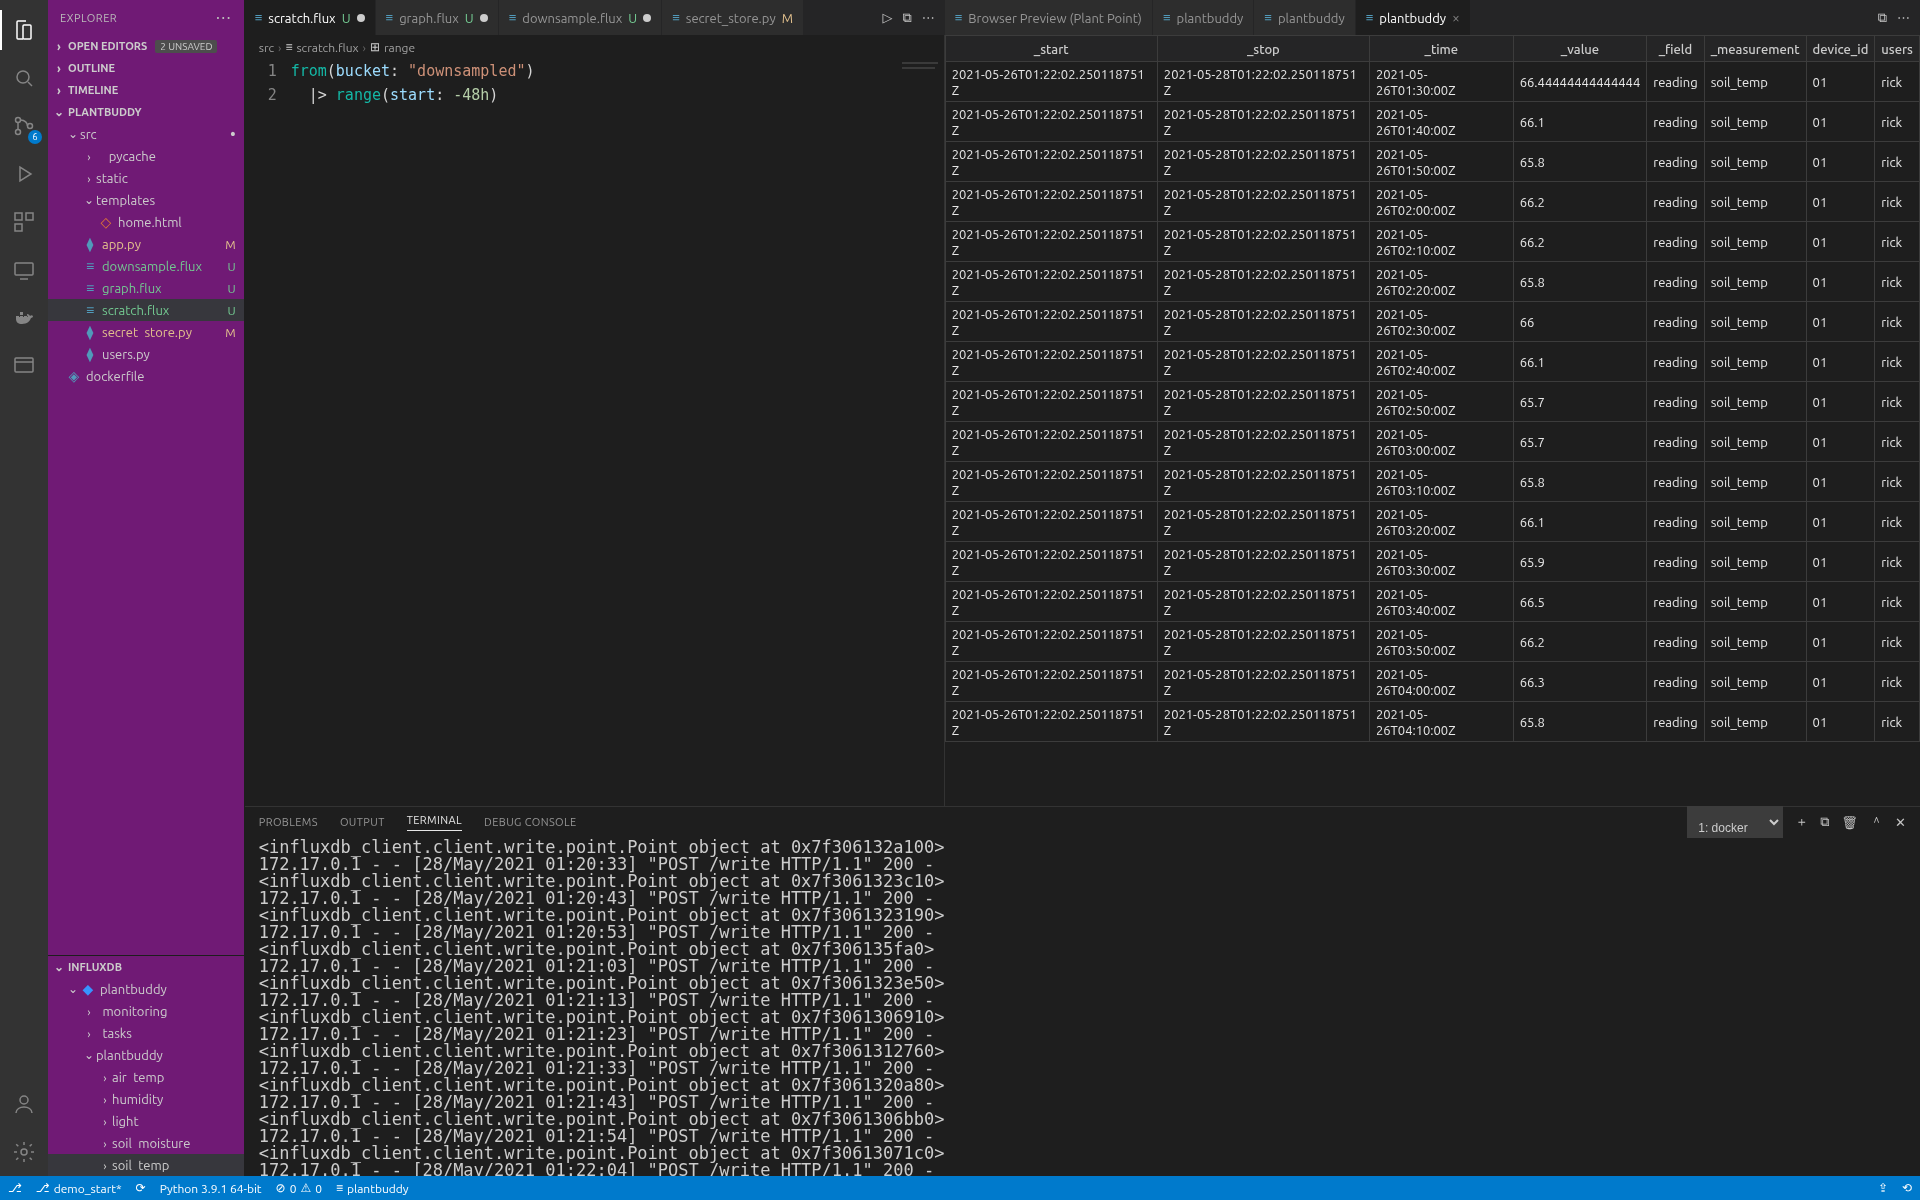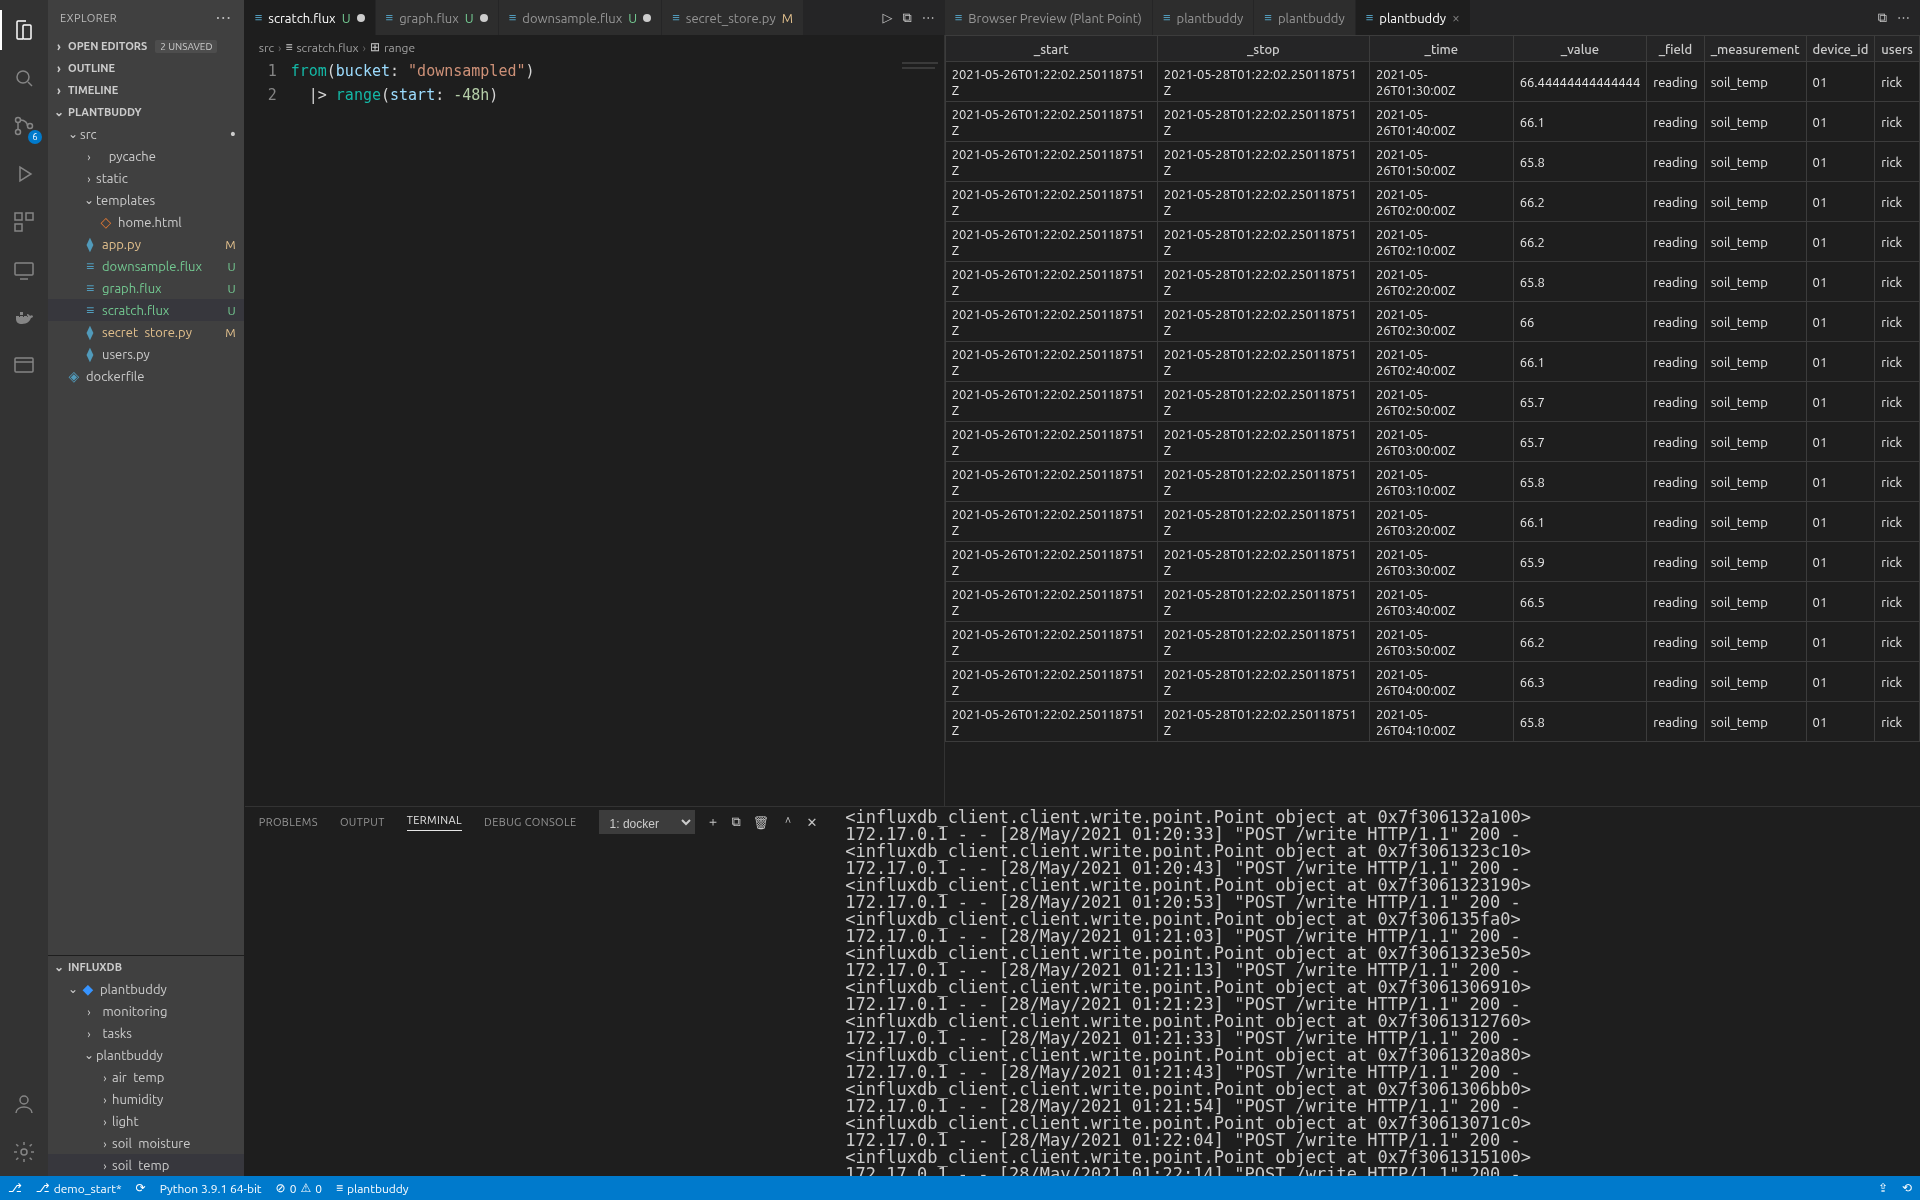--- a/index.html
+++ b/index.html
@@ -53,21 +53,21 @@
     font-size: 9px;
     min-width: 14px; height: 14px;
     border-radius: 7px;
     display: flex; align-items: center; justify-content: center;
     padding: 0 3px;
   }
 
   
   .sidebar {
     width: 197px;
-    background: #404040;
+    background: #701a75;
     display: flex;
     flex-direction: column;
     border-right: 1px solid #1e1e1e;
     font-size: 13px;
   }
   .sidebar-header {
     height: 35px;
     display: flex; align-items: center;
     padding: 0 12px;
     color: #bbbbbb;
@@ -245,34 +245,35 @@
   }
   table.data td { height:40px; line-height:16px; }
   table.data td.wrap { white-space:normal; word-break:break-all; }
 
   
   .panel {
     height: 370px;
     background:#1e1e1e;
     border-top:1px solid #333;
     display:flex;
+    flex-direction:column;
   }
   .panel-tabs {
     height:30px;
     display:flex;
     align-items:center;
     padding:0 14px;
     gap:22px;
     color:#969696;
     font-size:11px;
   }
   .panel-tabs .ptab { letter-spacing:0.4px; cursor:default;}
   .panel-tabs .ptab.active { color:#e7e7e7; border-bottom:1px solid #e7e7e7; padding-bottom:4px;}
   .panel-tabs .right { margin-left:auto; display:flex; align-items:center; gap:12px; color:#c5c5c5; font-size:13px;}
-  .term-select { background:#3c3c3c; color:#ccc; border:1px solid #3c3c3c; font-size:12px; padding:5px 18px 1px 6px; }
+  .term-select { background:#3c3c3c; color:#ccc; border:1px solid #3c3c3c; font-size:12px; padding:13px 18px 1px 6px; }
   .terminal-body {
     flex:1;
     font-family: Menlo, Consolas, monospace;
     font-size:17px;
     line-height:17px;
     color:#cccccc;
     padding: 2px 14px;
     white-space:pre;
     overflow:hidden;
   }

